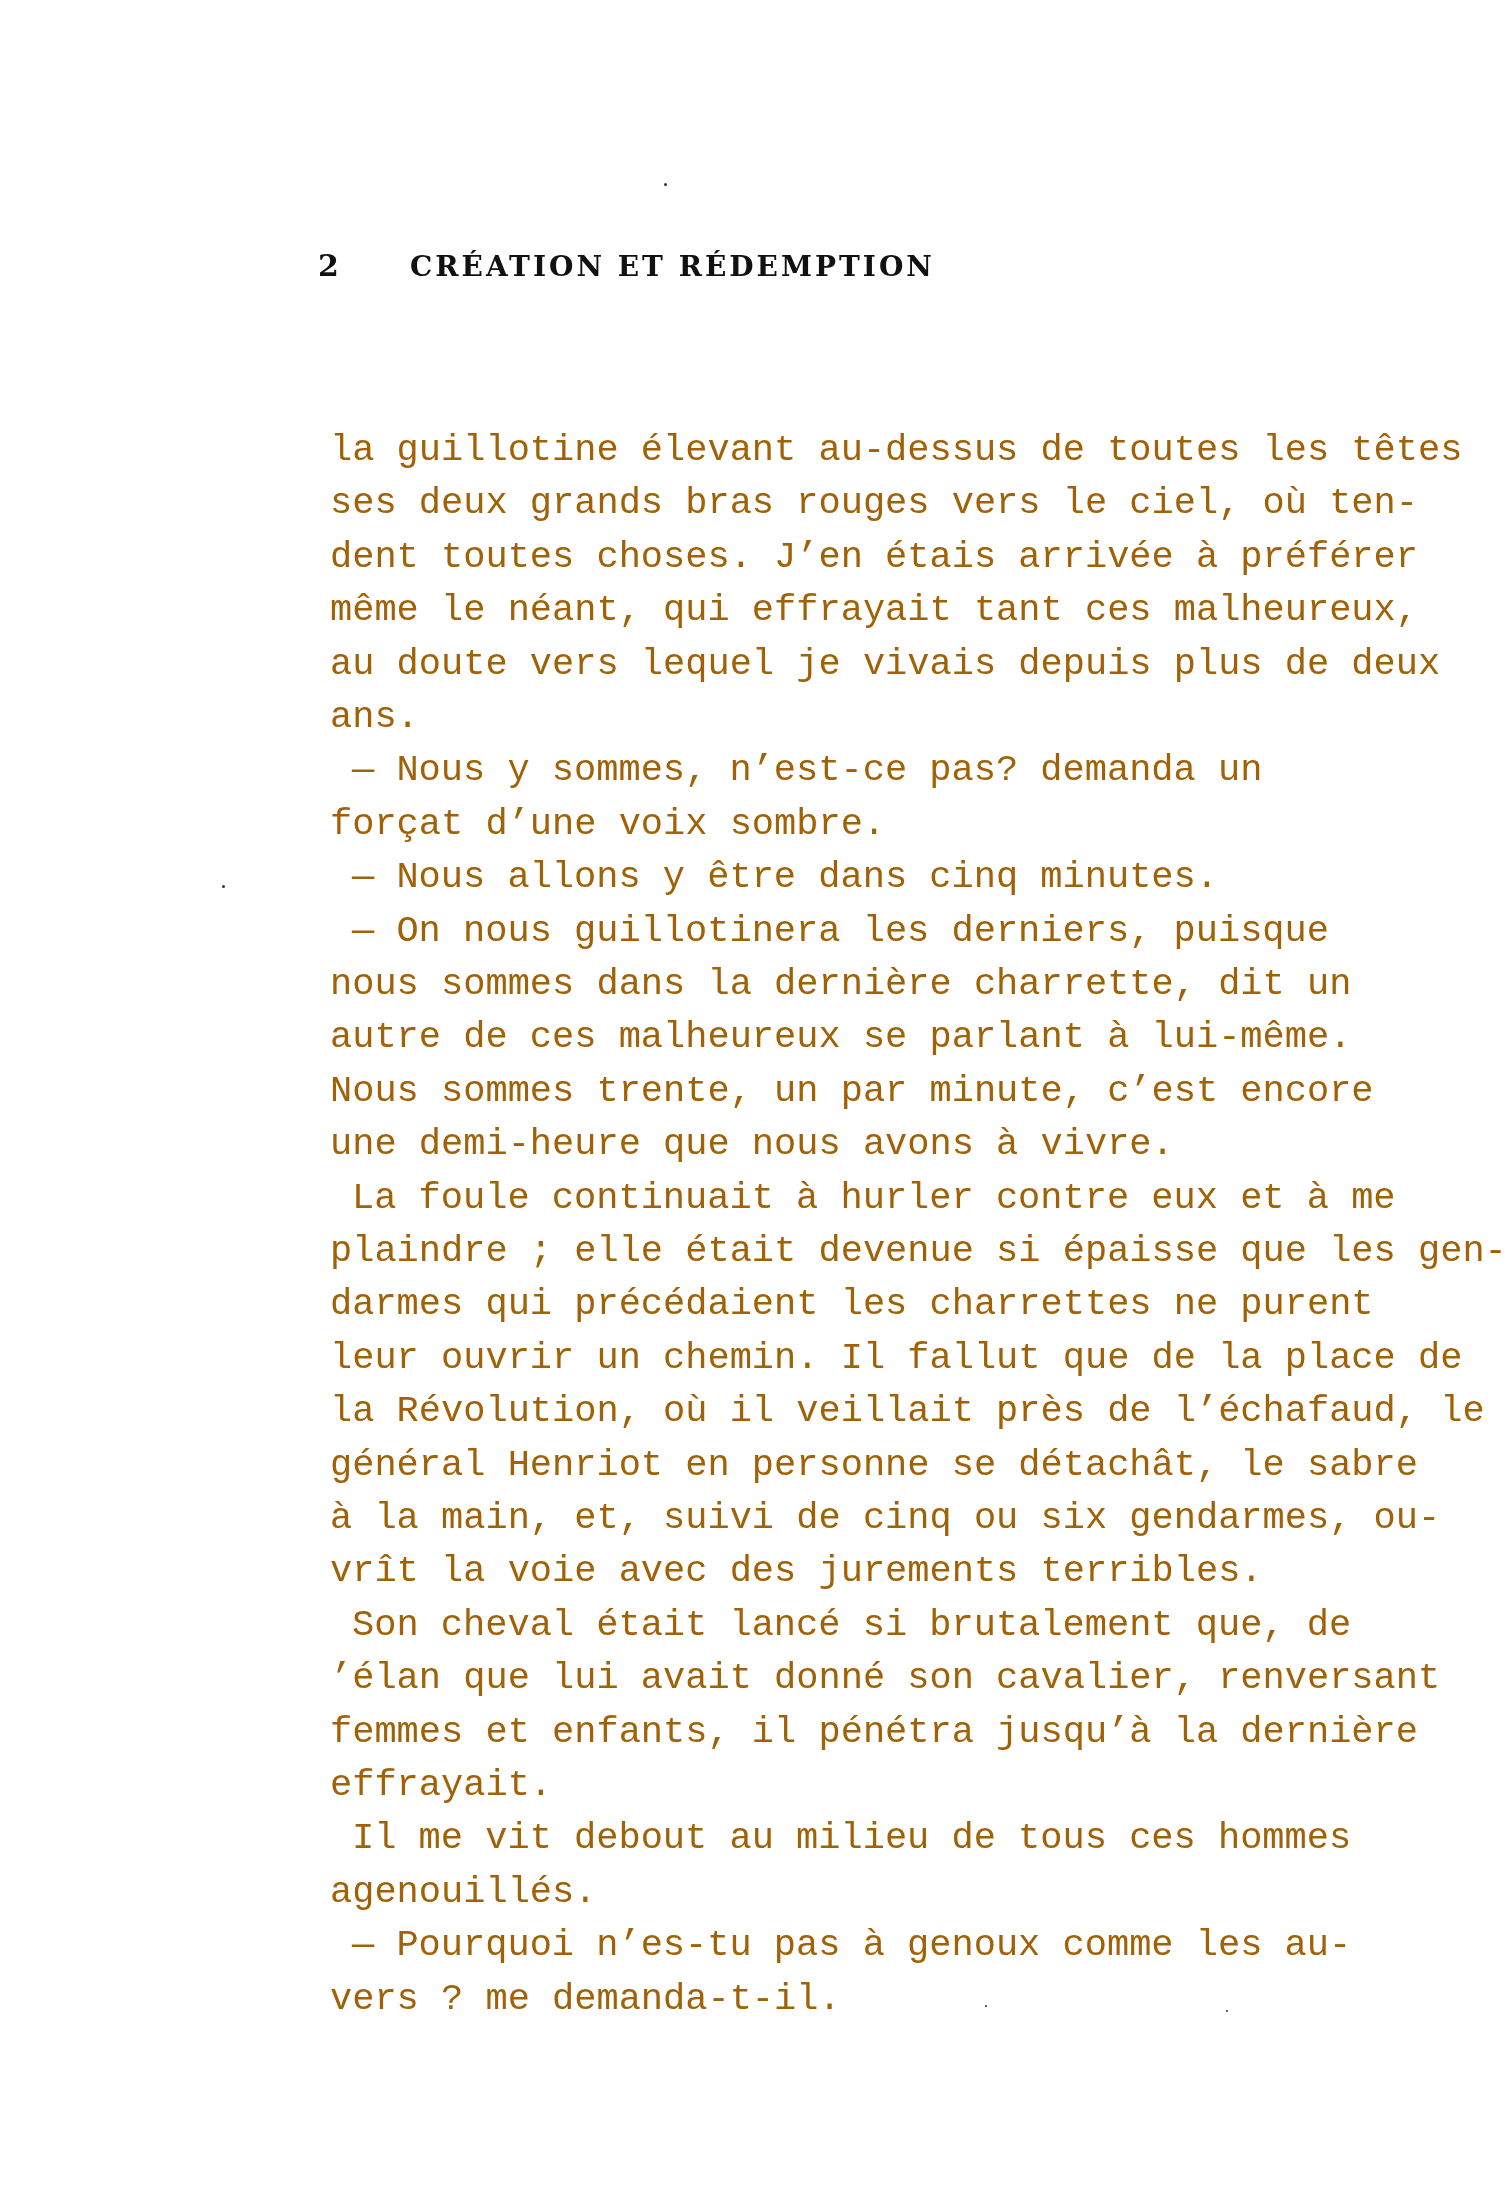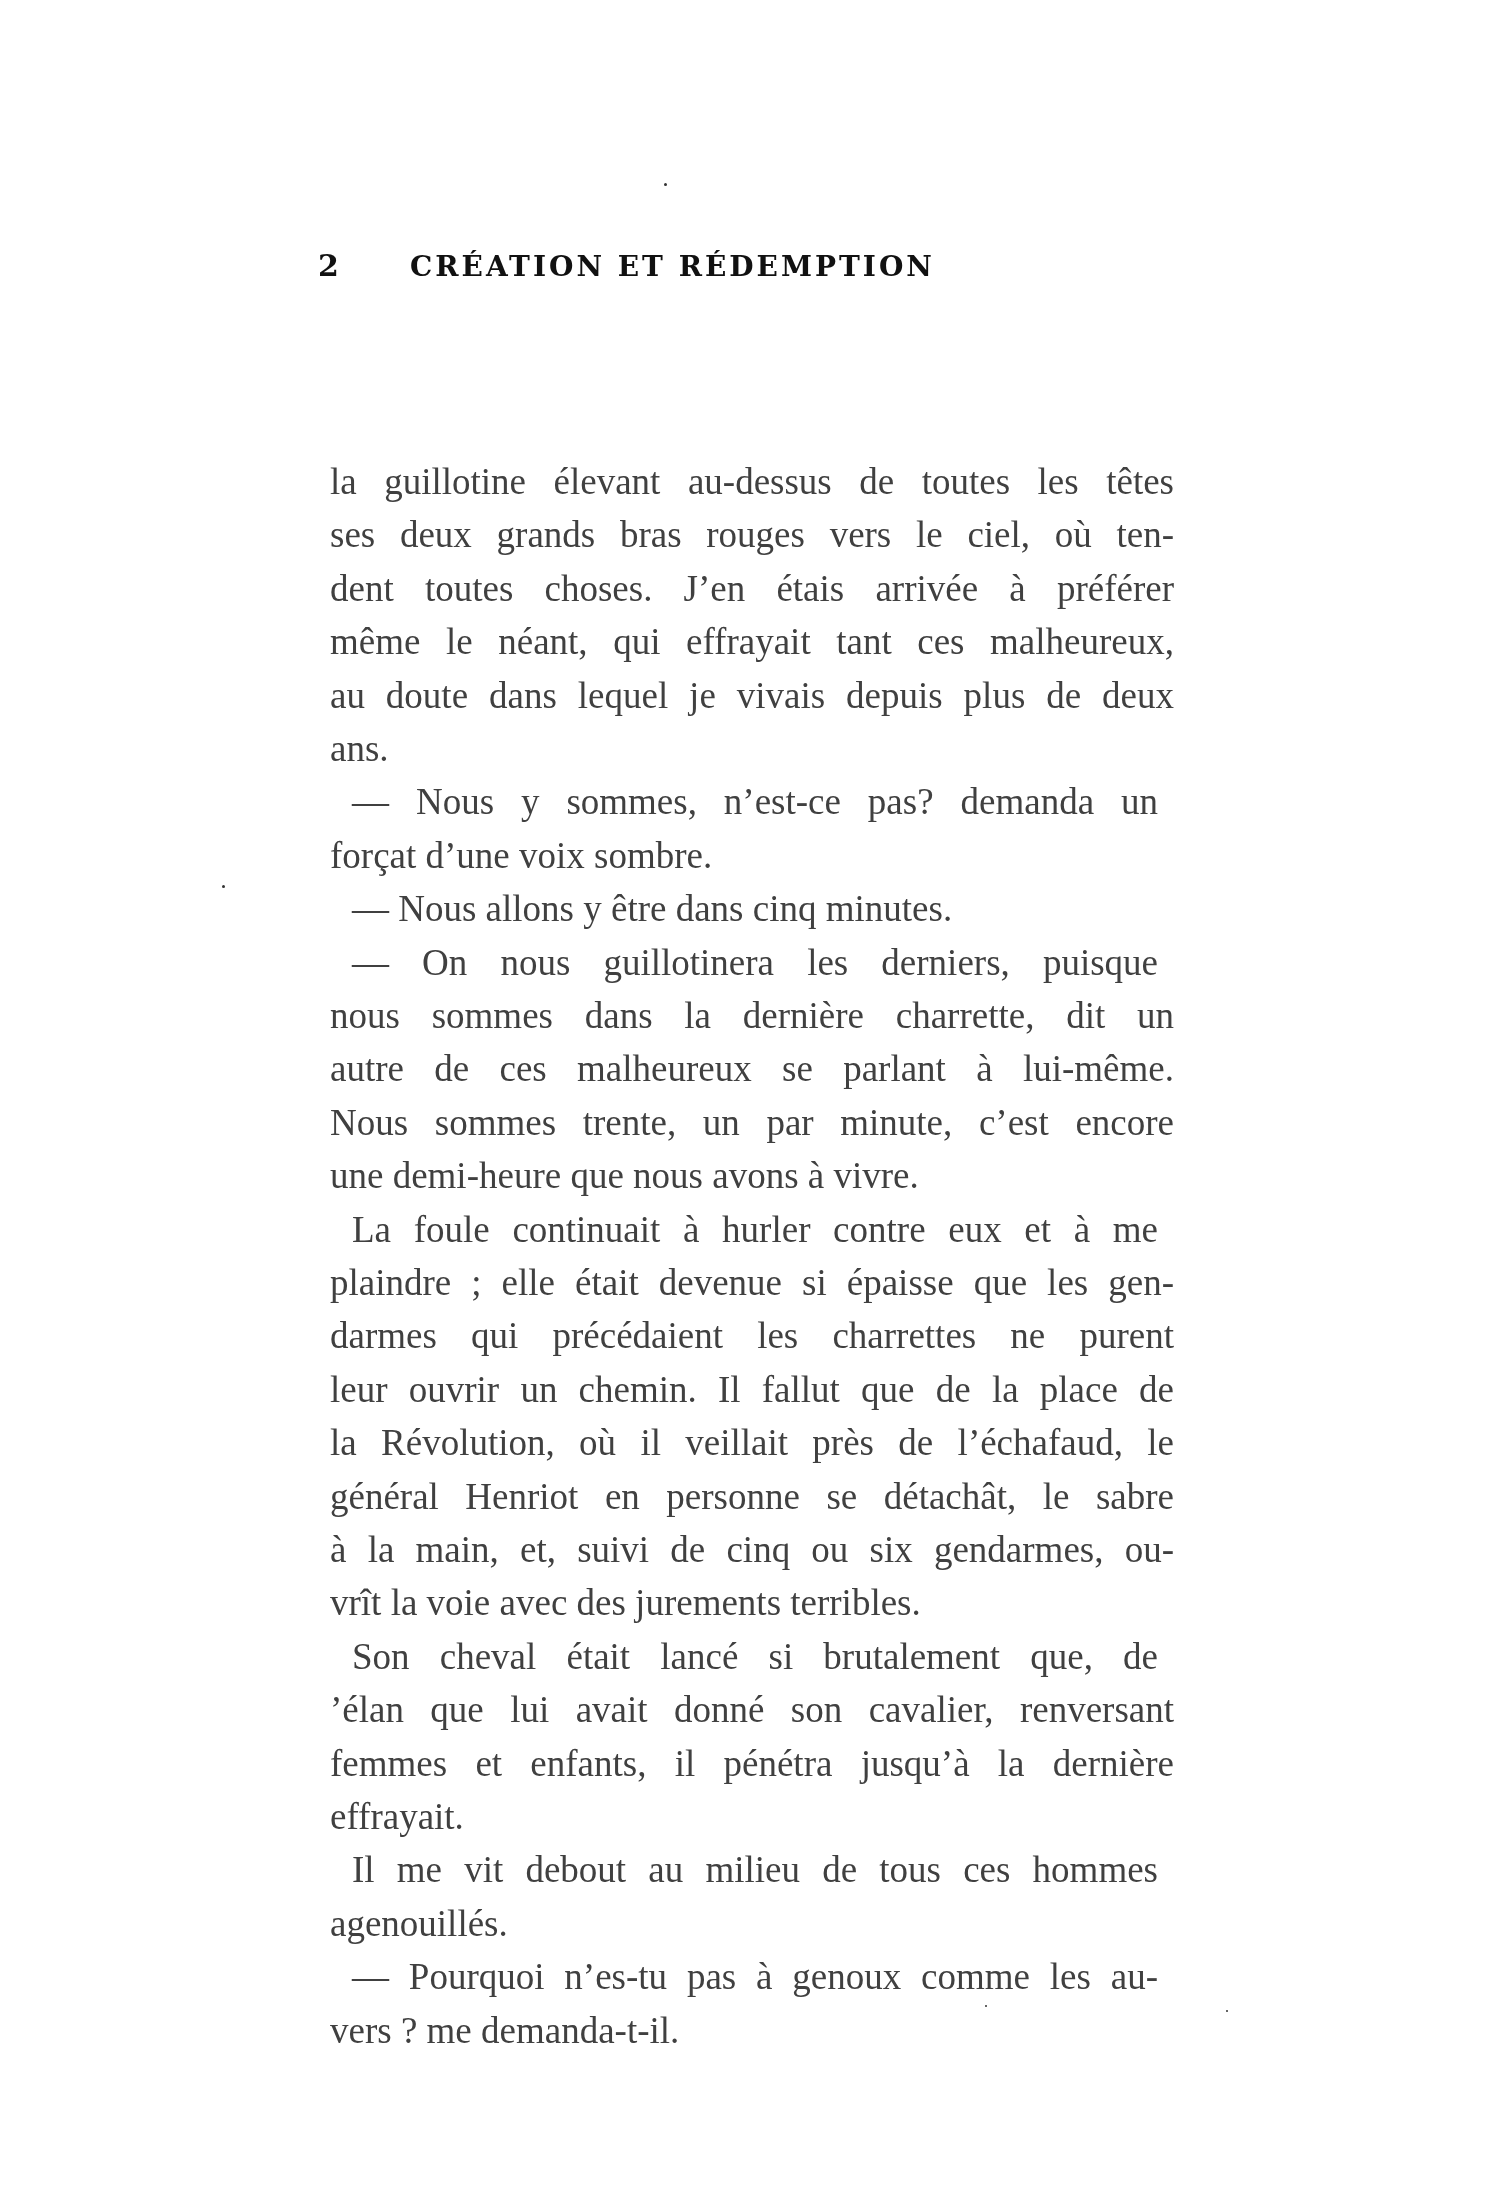--- a/index.html
+++ b/index.html
@@ -1,39 +1,39 @@
 <!DOCTYPE html>
 <html><head>
 <meta charset="utf-8">
 <style>
   html, body { margin: 0; padding: 0; background: #ffffff; }
   body { width: 1505px; height: 2187px; position: relative; overflow: hidden; }
   .page { position: absolute; left: 0; top: 0; width: 1505px; height: 2187px; background: #fff; }
   .header { position: absolute; top: 248px; left: 318px; width: 860px; height: 40px; font-family: "DejaVu Serif", serif; color: #111; }
   .page-num { position: absolute; left: 0; top: 0; font-size: 30px; font-weight: bold; }
   .running-title { position: absolute; left: 92px; top: 2px; font-size: 28px; font-weight: bold; letter-spacing: 3px; }
-  .line { position: absolute; left: 330px; width: 844px; height: 50px; font-family: Liberation Serif, serif; font-size: 37px; color: #404040; line-height: 50px; white-space: nowrap; transform-origin: left center; margin-top: 32px; }
+  .line { position: absolute; left: 330px; width: 844px; height: 50px; font-family: Liberation Mono, monospace; font-size: 37px; color: #a16207; line-height: 50px; white-space: nowrap; transform-origin: left center; }
   .line.just { text-align: justify; text-align-last: justify; }
   .line.indent { left: 352px; width: 806px; }
   .speck { position: absolute; background: #333; border-radius: 50%; }
 </style>
 </head>
 <body>
 
 <div class="page">
   <div class="header">
     <span class="page-num">2</span>
     <span class="running-title">CRÉATION ET RÉDEMPTION</span>
   </div>
   <div id="body-text">
       <div class="line just" style="top: 425px;">la guillotine élevant au-dessus de toutes les têtes</div>
       <div class="line just" style="top: 478px;">ses deux grands bras rouges vers le ciel, où ten-</div>
       <div class="line just" style="top: 532px;">dent toutes choses. J’en étais arrivée à préférer</div>
       <div class="line just" style="top: 585px;">même le néant, qui effrayait tant ces malheureux,</div>
-      <div class="line just" style="top: 639px;">au doute dans lequel je vivais depuis plus de deux</div>
+      <div class="line just" style="top: 639px;">au doute vers lequel je vivais depuis plus de deux</div>
       <div class="line" style="top: 692px;">ans.</div>
       <div class="line just indent" style="top: 745px;">— Nous y sommes, n’est-ce pas? demanda un</div>
       <div class="line" style="top: 799px;">forçat d’une voix sombre.</div>
       <div class="line indent" style="top: 852px;">— Nous allons y être dans cinq minutes.</div>
       <div class="line just indent" style="top: 906px;">— On nous guillotinera les derniers, puisque</div>
       <div class="line just" style="top: 959px;">nous sommes dans la dernière charrette, dit un</div>
       <div class="line just" style="top: 1012px;">autre de ces malheureux se parlant à lui-même.</div>
       <div class="line just" style="top: 1066px;">Nous sommes trente, un par minute, c’est encore</div>
       <div class="line" style="top: 1119px;">une demi-heure que nous avons à vivre.</div>
       <div class="line just indent" style="top: 1173px;">La foule continuait à hurler contre eux et à me</div>

